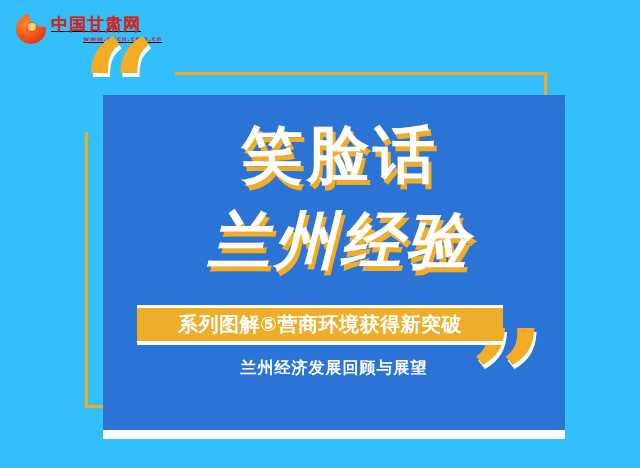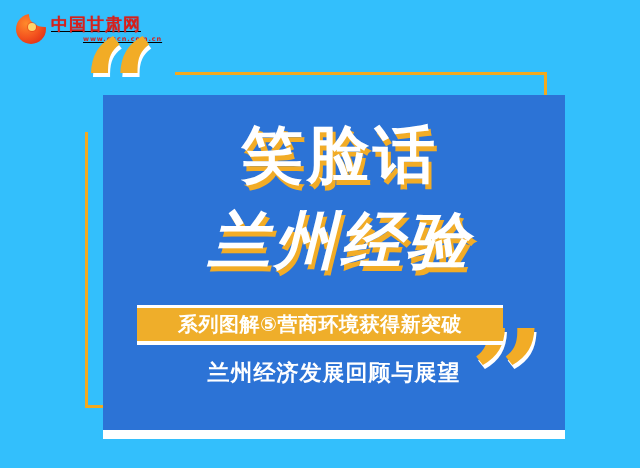--- a/index.html
+++ b/index.html
@@ -175,21 +175,21 @@
   
   .subtitle {
     position: absolute;
     left: 103px;
     top: 358px;
     width: 462px;
     text-align: center;
     color: #ffffff;
     font-family: "DejaVu Sans", "Liberation Sans", sans-serif;
     font-weight: 700;
-    font-size: 22px;
+    font-size: 16px;
     letter-spacing: 1px;
   }
 </style>
 </head>
 <body>
 
 <div id="poster">
 
   <div class="logo-wrap">
     <div class="logo-mark">

